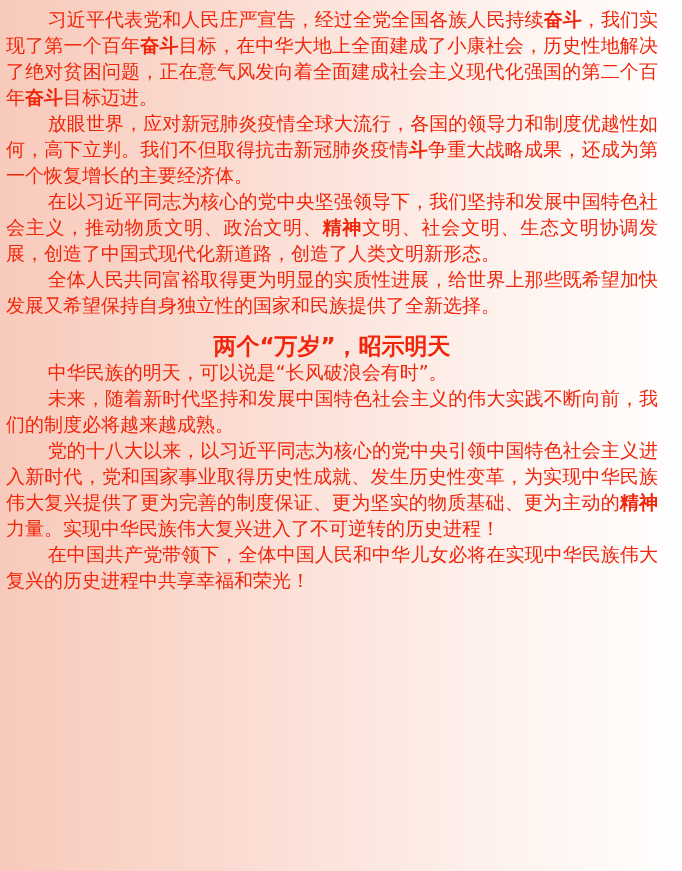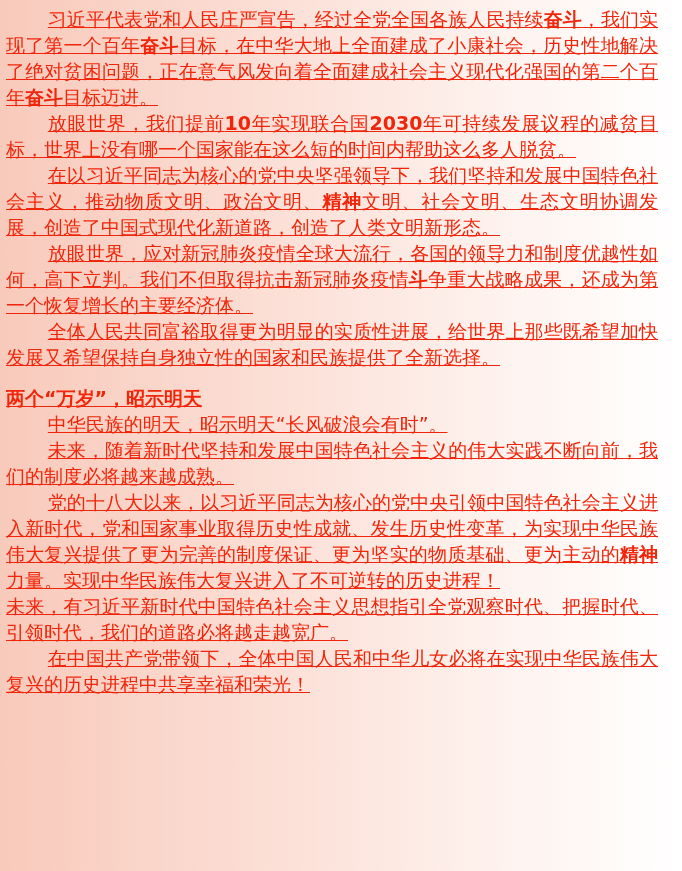--- a/index.html
+++ b/index.html
@@ -13,50 +13,48 @@
   .content {
     box-sizing: border-box;
     width: 100%;
     height: 100%;
     padding: 6px 24px 0 6px;
     font-family: "DejaVu Sans", sans-serif;
     font-size: 19px;
     line-height: 26px;
     color: #f1250a;
     text-align: justify;
-    text-decoration: underline;
   }
   .content p {
     margin: 0;
     text-indent: 0;
   }
   .content p.indent {
     text-indent: 2.2em;
   }
   .content h2.heading {
     margin: 15px 0 0 0;
     padding: 0;
-    font-size: 19px;
+    font-size: 23px;
     line-height: 26px;
     font-weight: bold;
+    text-align: center;
     text-indent: 0;
     color: inherit;
   }
   .content b { font-weight: bold; }
 </style>
 </head>
 <body>
 
 <div class="page">
   <main class="content">
       <p class="para indent"><span>习近平代表党和人民庄严宣告，经过全党全国各族人民持续</span><b>奋斗</b><span>，我们实现了第一个百年</span><b>奋斗</b><span>目标，在中华大地上全面建成了小康社会，历史性地解决了绝对贫困问题，正在意气风发向着全面建成社会主义现代化强国的第二个百年</span><b>奋斗</b><span>目标迈进。</span></p>
-      <p class="para indent"><span>放眼世界，我们提前</span><b>10</b><span>年实现联合国</span><b>2030</b><span>年可持续发展议程的减贫目标，世界上没有哪一个国家能在这么短的时间内帮助这么多人脱贫。</span></p>
+      <p class="para indent"><span>放眼世界，应对新冠肺炎疫情全球大流行，各国的领导力和制度优越性如何，高下立判。我们不但取得抗击新冠肺炎疫情</span><b>斗</b><span>争重大战略成果，还成为第一个恢复增长的主要经济体。</span></p>
       <p class="para indent"><span>在以习近平同志为核心的党中央坚强领导下，我们坚持和发展中国特色社会主义，推动物质文明、政治文明、</span><b>精神</b><span>文明、社会文明、生态文明协调发展，创造了中国式现代化新道路，创造了人类文明新形态。</span></p>
-      <p class="para indent"><span>放眼世界，应对新冠肺炎疫情全球大流行，各国的领导力和制度优越性如何，高下立判。我们不但取得抗击新冠肺炎疫情</span><b>斗</b><span>争重大战略成果，还成为第一个恢复增长的主要经济体。</span></p>
       <p class="para indent"><span>全体人民共同富裕取得更为明显的实质性进展，给世界上那些既希望加快发展又希望保持自身独立性的国家和民族提供了全新选择。</span></p>
       <h2 class="heading">两个“万岁”，昭示明天</h2>
-      <p class="para indent"><span>中华民族的明天，昭示明天“长风破浪会有时”。</span></p>
+      <p class="para indent"><span>中华民族的明天，可以说是“长风破浪会有时”。</span></p>
       <p class="para indent"><span>未来，随着新时代坚持和发展中国特色社会主义的伟大实践不断向前，我们的制度必将越来越成熟。</span></p>
       <p class="para indent"><span>党的十八大以来，以习近平同志为核心的党中央引领中国特色社会主义进入新时代，党和国家事业取得历史性成就、发生历史性变革，为实现中华民族伟大复兴提供了更为完善的制度保证、更为坚实的物质基础、更为主动的</span><b>精神</b><span>力量。实现中华民族伟大复兴进入了不可逆转的历史进程！</span></p>
-      <p class="para"><span>未来，有习近平新时代中国特色社会主义思想指引全党观察时代、把握时代、引领时代，我们的道路必将越走越宽广。</span></p>
       <p class="para indent"><span>在中国共产党带领下，全体中国人民和中华儿女必将在实现中华民族伟大复兴的历史进程中共享幸福和荣光！</span></p>
     </main>
 </div>
 
 </body></html>

